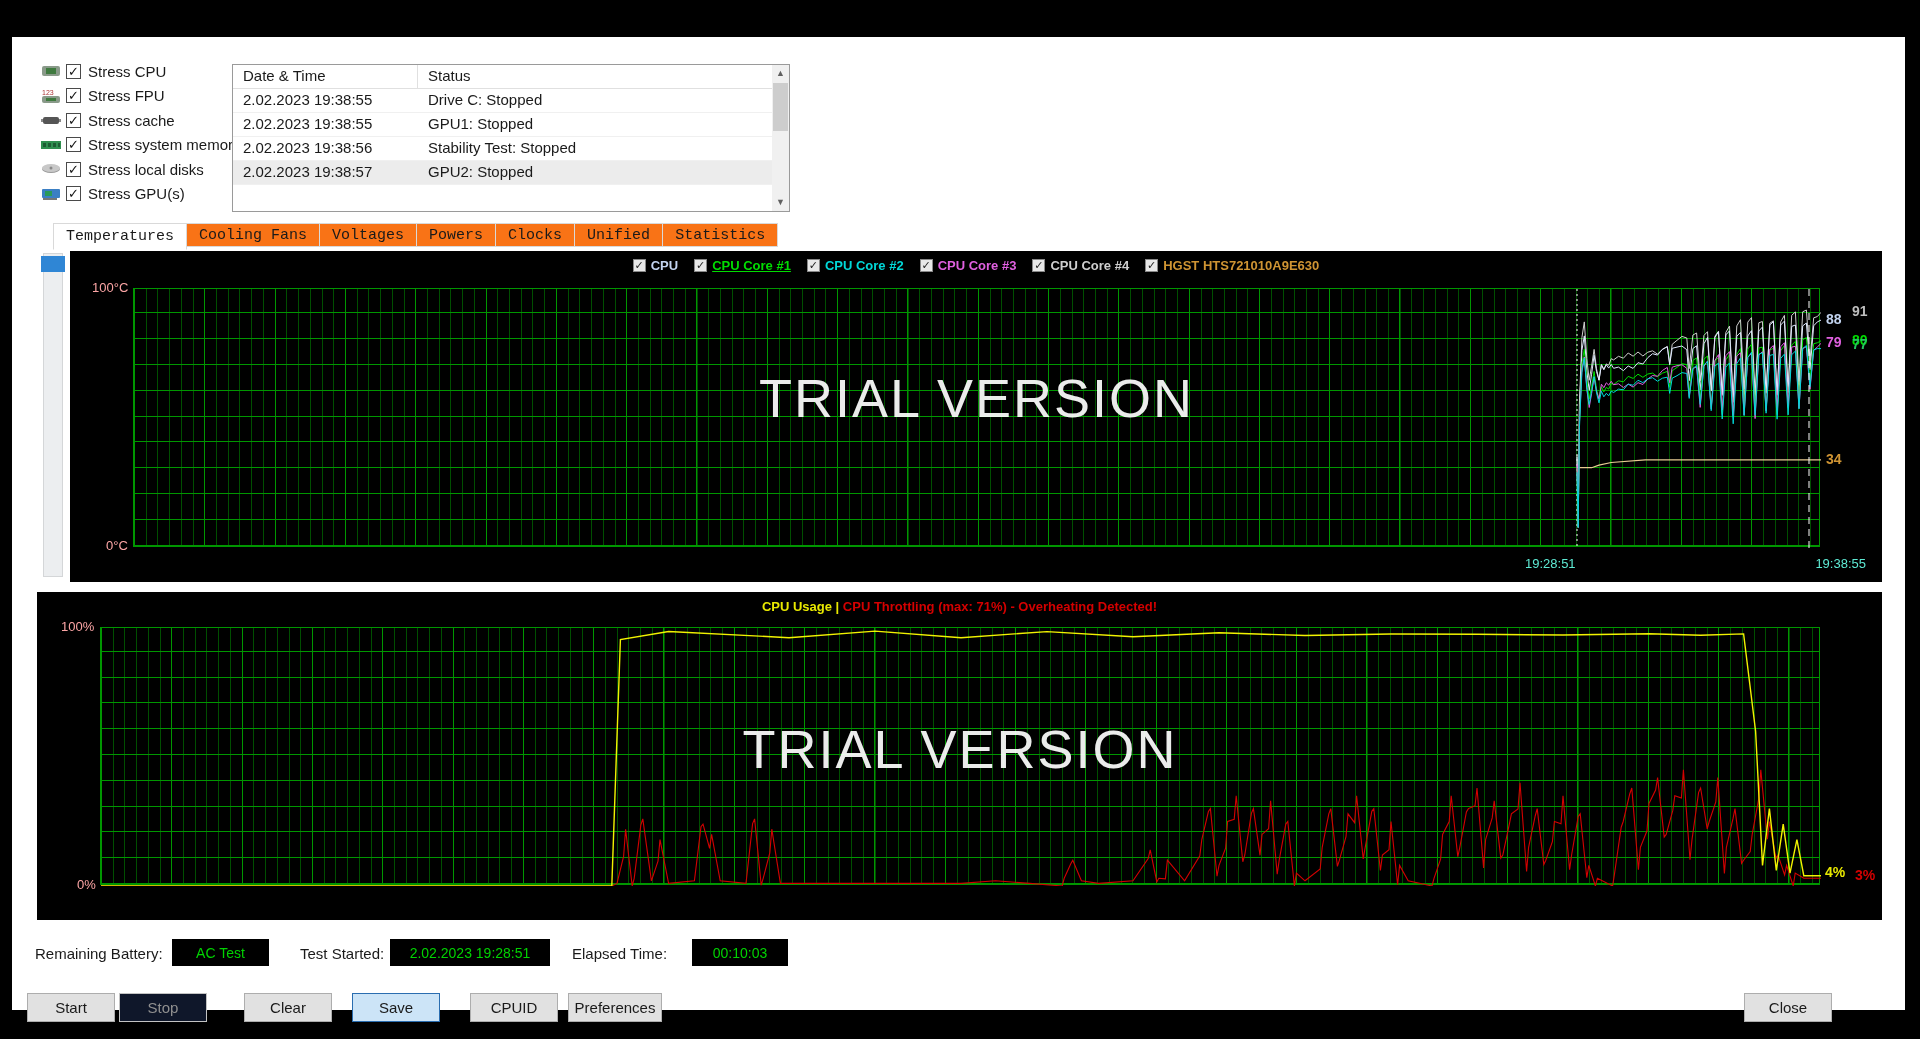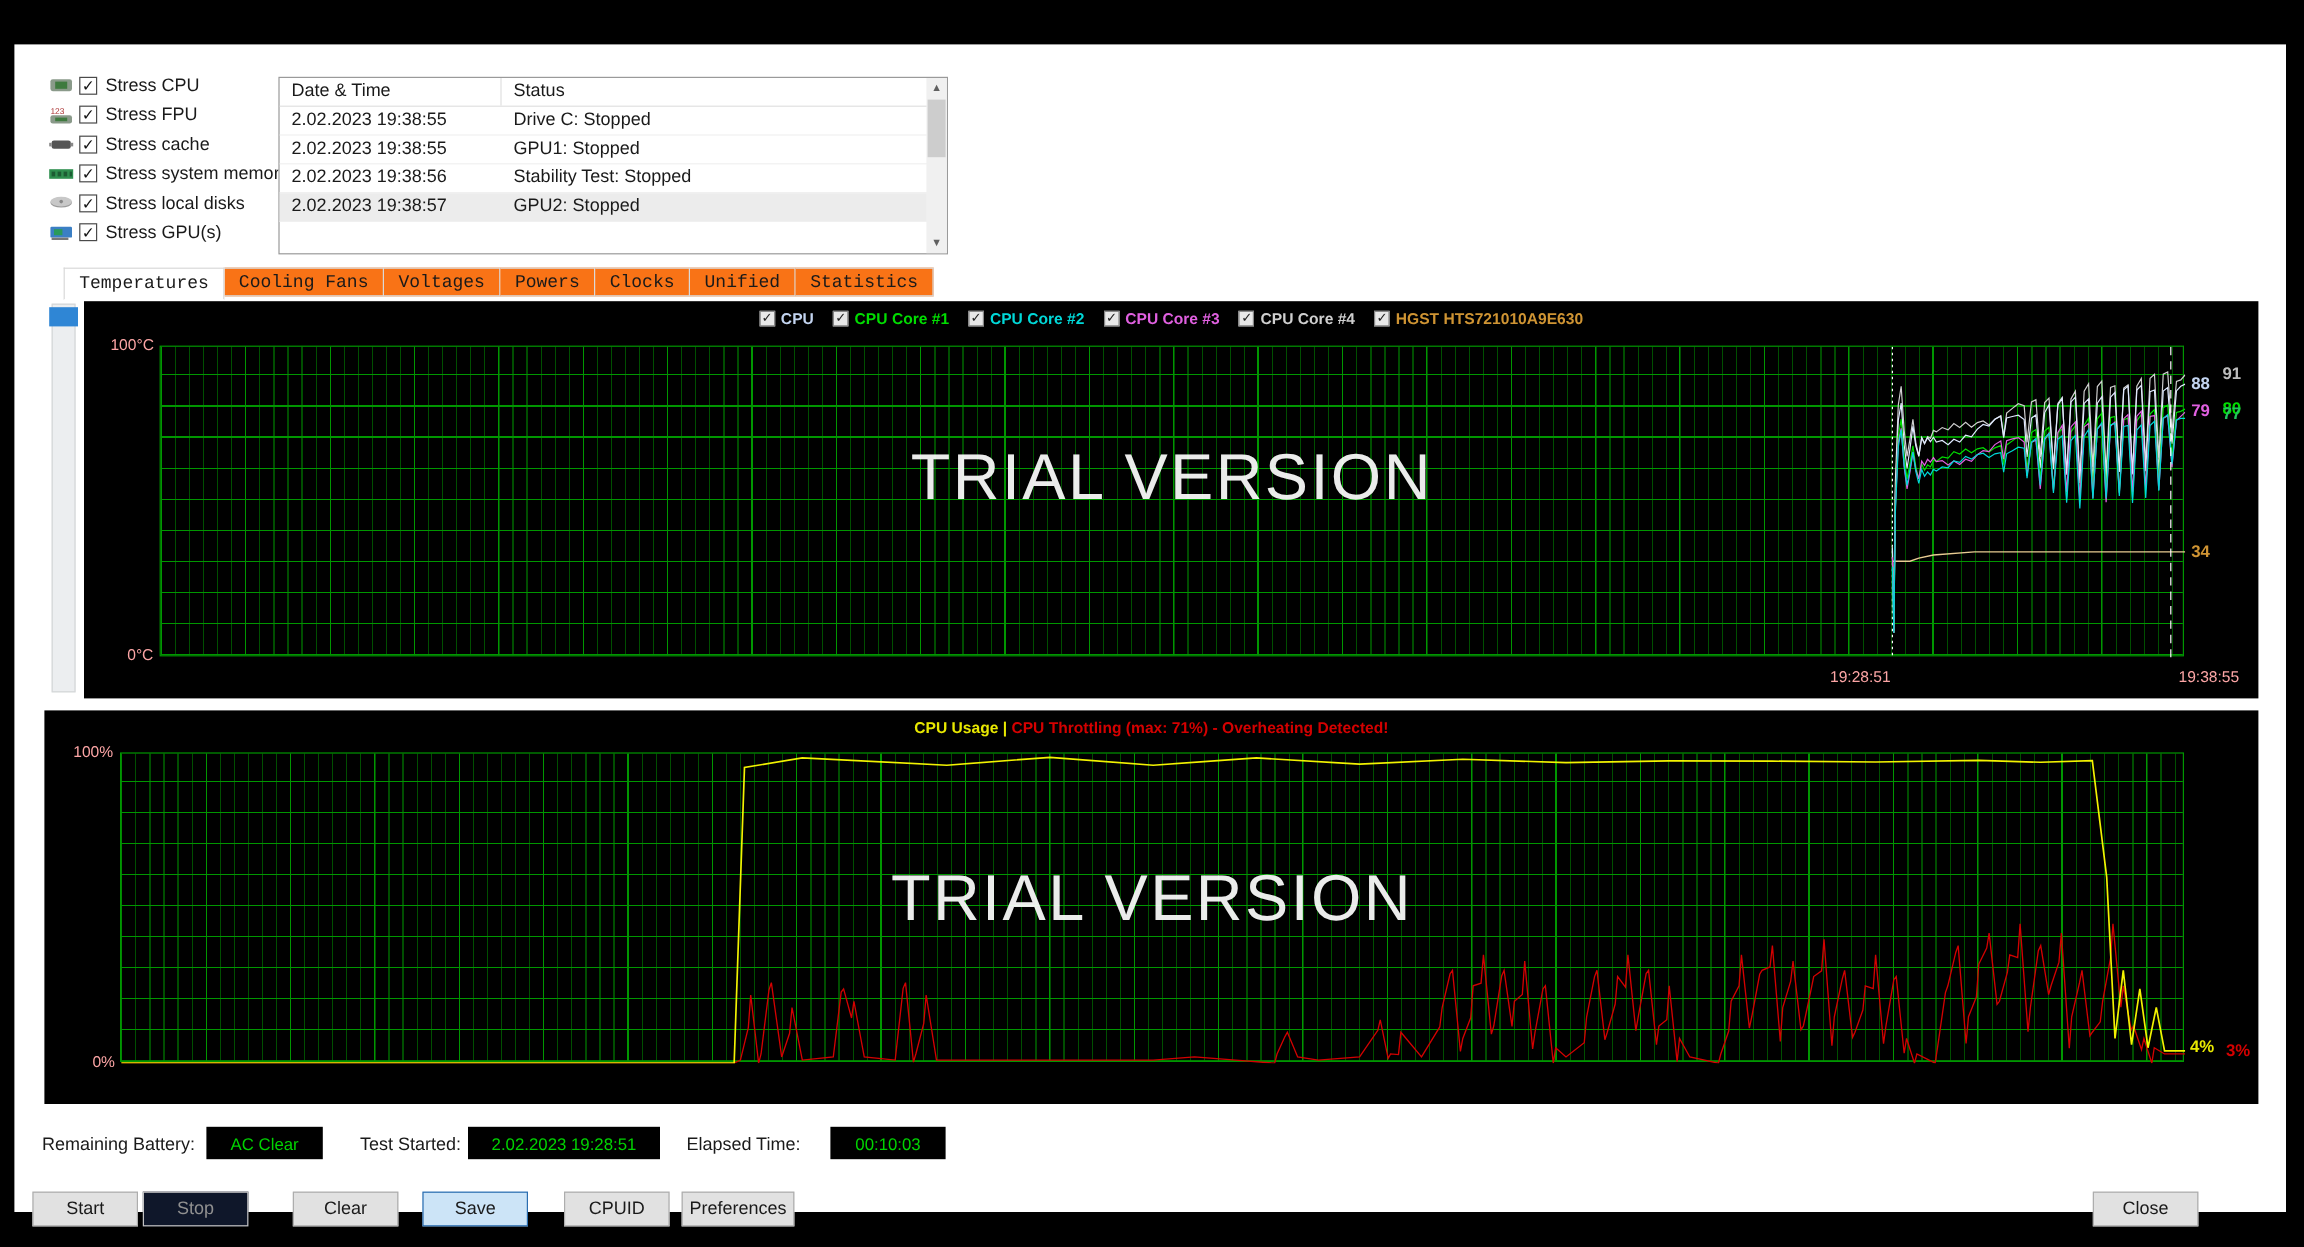--- a/index.html
+++ b/index.html
@@ -43,21 +43,21 @@
   #chart2 { left:25px; top:555px; width:1845px; height:328px; }
   .plot { position:absolute; background-color:#000; border:1px solid #009600;
           background-image:
             repeating-linear-gradient(90deg,#009600 0,#009600 1px,transparent 1px,transparent 70.3px),
             repeating-linear-gradient(0deg,#009600 0,#009600 1px,transparent 1px,transparent var(--row)),
             repeating-linear-gradient(90deg,#004e00 0,#004e00 1px,transparent 1px,transparent 11.72px); }
   #plot1 { left:63px; top:37px; width:1687px; height:259px; --row:25.9px; }
   #plot2 { left:63px; top:35px; width:1720px; height:258px; --row:25.8px; }
   .plot svg { position:absolute; left:0; top:0; }
   .axis-lbl { position:absolute; color:#fca5a5; font-size:13px; white-space:nowrap; }
-  .time-lbl { position:absolute; color:#fca5a5; font-size:13px; white-space:nowrap;text-align:right; }
+  .time-lbl { position:absolute; color:#5eead4; font-size:13px; white-space:nowrap;text-align:right; }
   .val-lbl  { position:absolute; font-size:14px; font-weight:bold; white-space:nowrap; }
   .watermark { position:absolute; color:rgba(255,255,255,0.92); font-size:54px; letter-spacing:2px;
                white-space:nowrap; font-family:"Liberation Sans",sans-serif; }
   #legend1 { position:absolute; left:0; top:7px; width:100%; display:flex; justify-content:center;
              gap:16px; align-items:center; }
   .leg-item { display:flex; align-items:center; gap:5px; }
   .leg-cbx { width:13px; height:13px; background:#e8e8e8; border:1px solid #888; color:#222;
              font-size:11px; line-height:11px; text-align:center; }
   .leg-lbl { font-size:13px; font-weight:bold; white-space:nowrap; }
   #chart2-title { position:absolute; left:0; top:7px; width:100%; text-align:center; font-size:13px; font-weight:bold; }
@@ -202,21 +202,21 @@
   </div>
 
   <div id="chart1" class="chart-panel">
     <div id="legend1">
           <div class="leg-item">
             <span class="leg-cbx">✓</span>
             <span class="leg-lbl" style="color: rgb(195, 212, 240);">CPU</span>
           </div>
           <div class="leg-item">
             <span class="leg-cbx">✓</span>
-            <span class="leg-lbl" style="color: rgb(0, 221, 0);">CPU Core #1</span>
+            <span class="leg-lbl" style="color: rgb(0, 221, 0); text-decoration: underline;">CPU Core #1</span>
           </div>
           <div class="leg-item">
             <span class="leg-cbx">✓</span>
             <span class="leg-lbl" style="color: rgb(0, 216, 216);">CPU Core #2</span>
           </div>
           <div class="leg-item">
             <span class="leg-cbx">✓</span>
             <span class="leg-lbl" style="color: rgb(224, 96, 224);">CPU Core #3</span>
           </div>
           <div class="leg-item">
@@ -268,21 +268,21 @@
       <svg id="svg2" width="1720" height="258">
             <polyline points="0.0,258.0 510.8,258.0 516.0,255.4 522.6,228.3 524.6,201.2 531.2,258.0 533.2,250.3 539.8,197.1 541.8,190.9 550.4,252.8 557.0,233.1 559.0,211.6 567.6,255.4 593.4,252.8 600.0,198.7 602.0,196.1 608.6,220.3 610.6,206.4 619.2,252.8 645.0,255.4 651.6,195.6 653.6,190.9 660.2,257.1 662.2,250.3 668.8,224.8 670.8,201.2 679.4,255.4 774.0,255.4 860.0,255.4 894.4,252.8 928.8,255.4 961.2,258.0 963.2,250.3 969.8,235.8 971.8,232.2 980.4,252.8 997.6,255.4 1032.0,252.8 1047.2,230.6 1049.2,221.9 1055.8,253.9 1057.8,250.3 1064.4,250.8 1066.4,232.2 1083.6,252.8 1098.8,227.8 1100.8,211.6 1107.4,183.5 1109.4,180.6 1116.0,248.2 1118.0,237.4 1124.6,220.2 1126.6,193.5 1133.2,191.3 1135.2,167.7 1141.8,233.8 1143.8,227.0 1150.4,185.3 1152.4,180.6 1159.0,227.3 1161.0,206.4 1167.6,200.7 1169.6,172.9 1176.2,246.1 1178.2,232.2 1184.8,196.1 1186.8,193.5 1193.4,258.0 1195.4,245.1 1204.0,252.8 1219.2,240.9 1221.2,219.3 1227.8,185.8 1229.8,180.6 1236.4,238.4 1238.4,232.2 1245.0,208.7 1247.0,185.8 1253.6,194.7 1255.6,167.7 1262.2,230.9 1264.2,219.3 1270.8,183.3 1272.8,180.6 1279.4,242.5 1281.4,227.0 1288.0,221.7 1290.0,193.5 1296.6,256.7 1298.6,237.4 1307.2,252.8 1331.0,258.0 1333.0,250.3 1339.6,231.2 1341.6,206.4 1348.2,193.5 1350.2,167.7 1356.8,228.7 1358.8,219.3 1365.4,183.9 1367.4,180.6 1374.0,177.8 1376.0,160.0 1382.6,239.9 1384.6,211.6 1391.2,189.9 1393.2,172.9 1399.8,230.1 1401.8,227.0 1408.4,195.9 1410.4,185.8 1417.0,181.0 1419.0,154.8 1425.6,243.5 1427.6,219.3 1434.2,188.0 1436.2,180.6 1442.8,236.5 1444.8,232.2 1451.4,213.7 1453.4,193.5 1460.0,195.8 1462.0,167.7 1468.6,241.7 1470.6,227.0 1477.2,188.4 1479.2,185.8 1485.8,249.7 1487.8,237.4 1494.4,258.0 1496.4,250.3 1511.6,258.0 1513.6,245.1 1520.2,199.2 1522.2,193.5 1528.8,165.7 1530.8,160.0 1537.4,241.6 1539.4,219.3 1546.0,202.8 1548.0,175.4 1554.6,162.0 1556.6,149.6 1563.2,209.0 1565.2,206.4 1571.8,182.4 1573.8,167.7 1580.4,170.0 1582.4,141.9 1589.0,231.7 1591.0,211.6 1597.6,164.3 1599.6,160.0 1606.2,200.9 1608.2,193.5 1614.8,173.8 1616.8,149.6 1623.4,245.5 1625.4,219.3 1632.0,190.7 1634.0,180.6 1640.6,235.3 1642.6,232.2 1649.2,223.5 1651.2,206.4 1657.8,170.3 1659.8,141.9 1666.4,211.3 1668.4,193.5 1675.0,230.3 1677.0,227.0 1683.6,246.8 1685.6,237.4 1692.2,258.0 1694.2,245.1 1702.8,250.3 1720.0,250.3" fill="none" stroke="#d40000" stroke-width="1.1"></polyline>
             <polyline points="0.0,258.0 510.8,258.0 519.4,11.6 567.6,3.5 688.0,9.7 774.0,3.1 860.0,9.7 946.0,3.6 1032.0,8.8 1118.0,4.7 1204.0,7.5 1290.0,6.0 1376.0,6.3 1462.0,7.0 1548.0,5.7 1599.6,7.2 1642.6,5.9 1654.6,103.2 1661.5,237.4 1668.4,180.6 1675.3,242.5 1682.2,196.1 1689.0,245.1 1695.9,211.6 1702.8,247.7 1720.0,247.7" fill="none" stroke="#f2f200" stroke-width="1.4"></polyline>
           </svg>
     </div>
     <div class="val-lbl" style="left:1788px; top:272px; color:#e8e800;">4%</div>
     <div class="val-lbl" style="left:1818px; top:275px; color:#d40000;">3%</div>
   </div>
 
   <div class="sb-label" style="left:23px;">Remaining Battery:</div>
-  <div class="sb-box" style="left:160px; width:97px;">AC Clear</div>
+  <div class="sb-box" style="left:160px; width:97px;">AC Test</div>
   <div class="sb-label" style="left:288px;">Test Started:</div>
   <div class="sb-box" style="left:378px; width:160px;">2.02.2023 19:28:51</div>
   <div class="sb-label" style="left:560px;">Elapsed Time:</div>
   <div class="sb-box" style="left:680px; width:96px;">00:10:03</div>
 
   <div class="btn" style="left:15px;">Start</div>
   <div class="btn disabled" style="left:107px;">Stop</div>
   <div class="btn" style="left:232px;">Clear</div>
   <div class="btn focusblue" style="left:340px;">Save</div>
   <div class="btn" style="left:458px;">CPUID</div>

